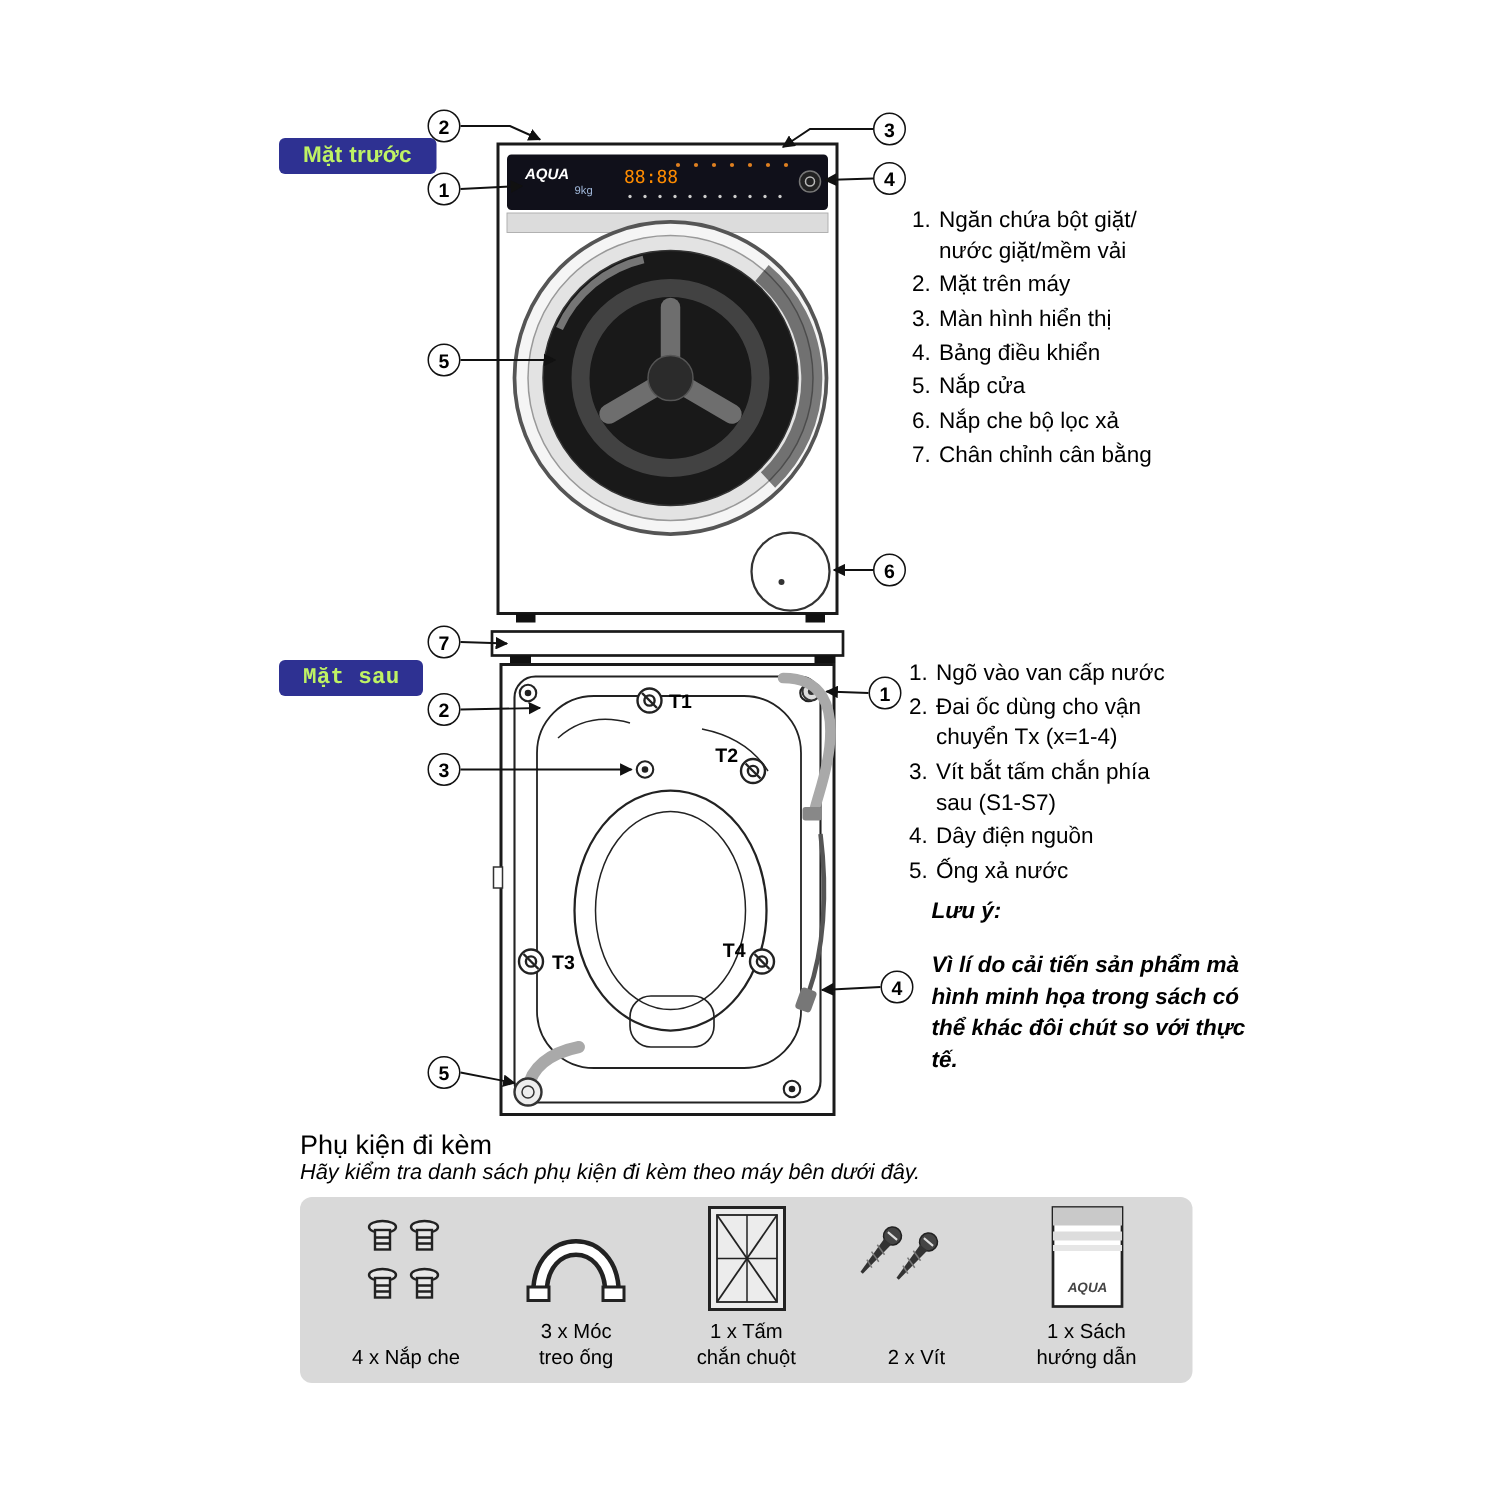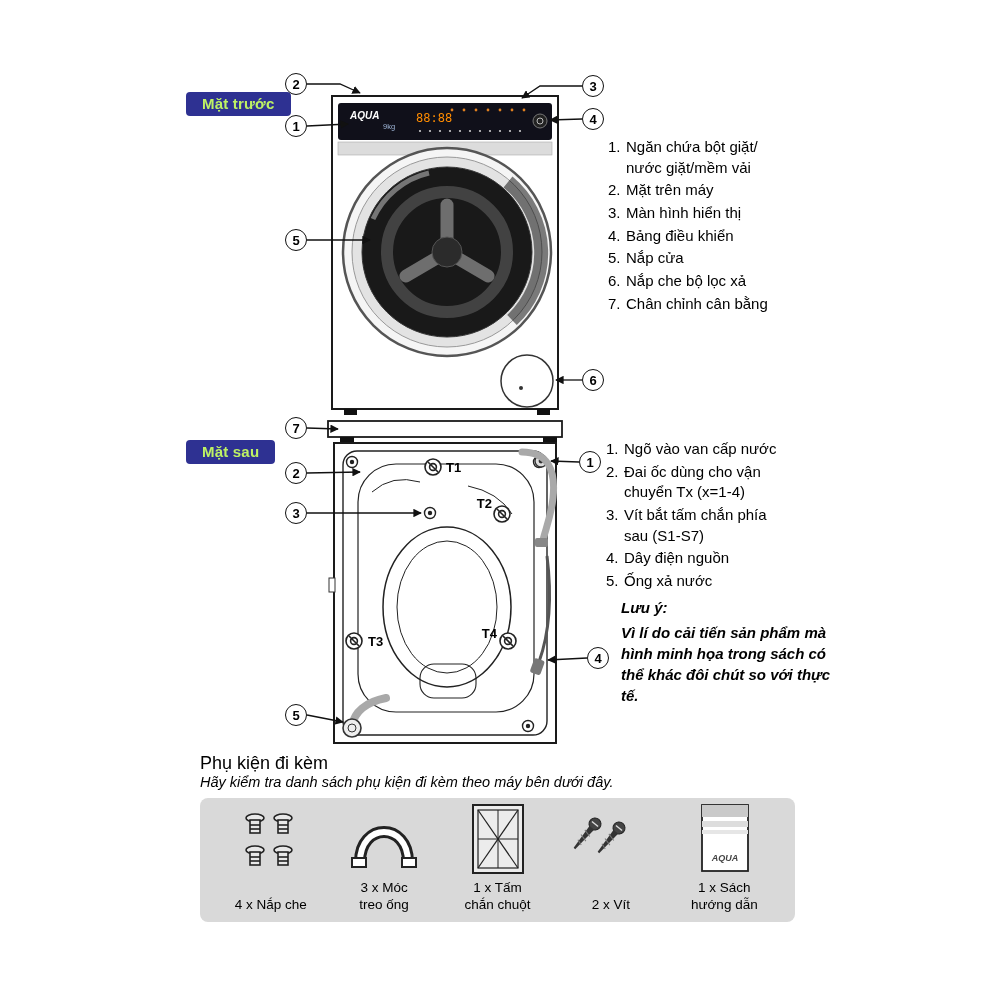--- a/index.html
+++ b/index.html
@@ -30,21 +30,21 @@
     background:#fff;
     display:flex;align-items:center;justify-content:center;
     font-size:13px;font-weight:600;
     box-sizing:border-box;
   }
   .list{position:absolute;font-size:15px;line-height:1.38;}
   .li{display:flex;margin-bottom:2px;}
   .li .num{min-width:18px;flex:0 0 auto;}
   .li .txt{white-space:pre-line;}
   .note{position:absolute;font-size:15px;line-height:1.4;font-weight:bold;font-style:italic;}
-  .note .note-title{margin-bottom:4px;}
+  .note .note-title{margin-bottom:15px;}
   .acc-title{position:absolute;font-size:18px;font-weight:normal;}
   .acc-subtitle{position:absolute;font-size:14.5px;font-style:italic;}
   .acc-box{
     position:absolute;
     background:#d9d9d9;
     border-radius:8px;
     display:flex;
     align-items:stretch;
     justify-content:space-between;
     padding:8px 14px 8px 14px;
@@ -210,21 +210,21 @@
       <path d="M 307 428 L 338 429"></path>
       <path d="M 579 462 L 551 461"></path>
       <path d="M 307 473 L 360 472"></path>
       <path d="M 307 513 L 421 513"></path>
       <path d="M 587 658 L 548 660"></path>
       <path d="M 307 715 L 343 722"></path>
     </g>
   </svg>
 
   <div class="badge" style="left:186px;top:92px;">Mặt trước</div>
-  <div class="badge" style="left:186px;top:440px;">Mặt sau</div>
+  <div class="badge" style="left:186px;top:440px;font-family:Liberation Mono, monospace;">Mặt sau</div>
 
   <div class="callout" style="left:285px;top:115px;">1</div>
   <div class="callout" style="left:285px;top:73px;">2</div>
   <div class="callout" style="left:582px;top:75px;">3</div>
   <div class="callout" style="left:582px;top:108px;">4</div>
   <div class="callout" style="left:285px;top:229px;">5</div>
   <div class="callout" style="left:582px;top:369px;">6</div>
   <div class="callout" style="left:285px;top:417px;">7</div>
 
   <div class="callout" style="left:579px;top:451px;">1</div>

